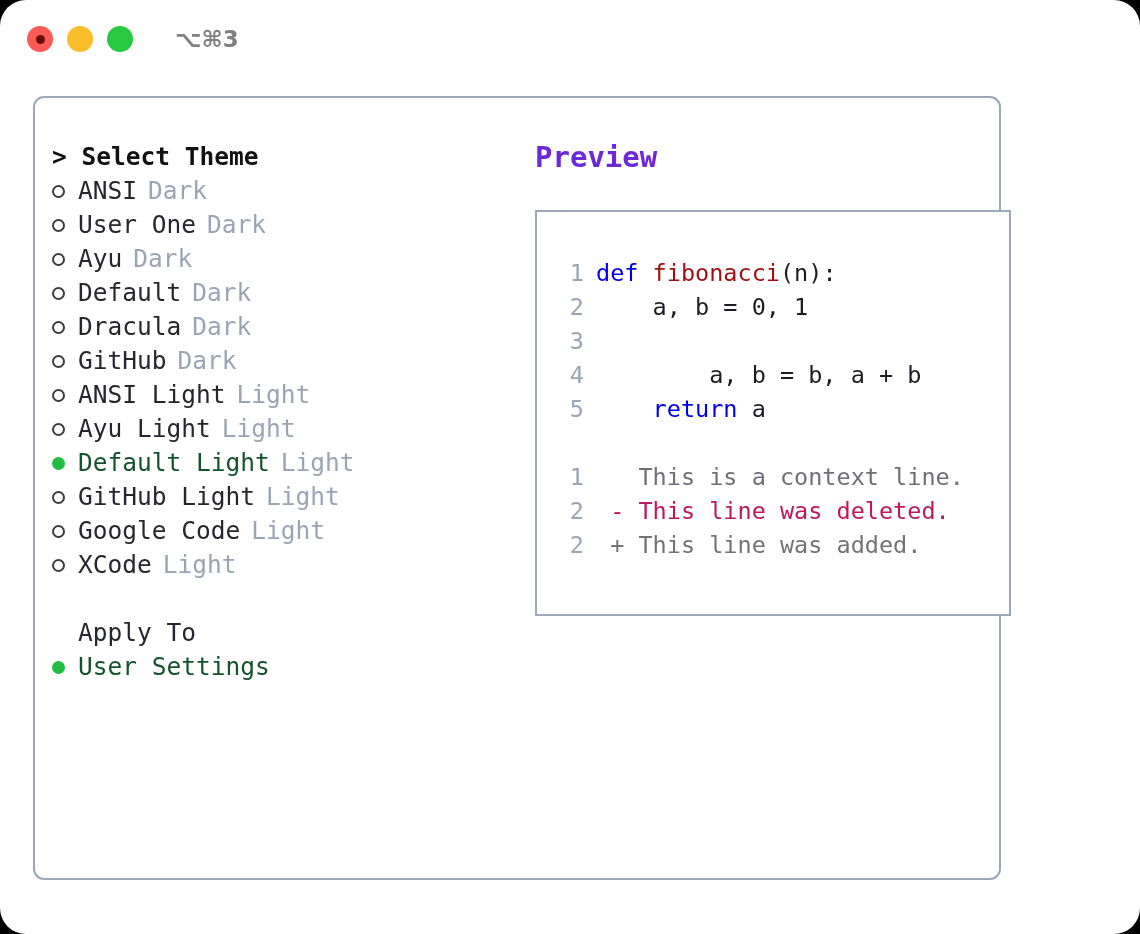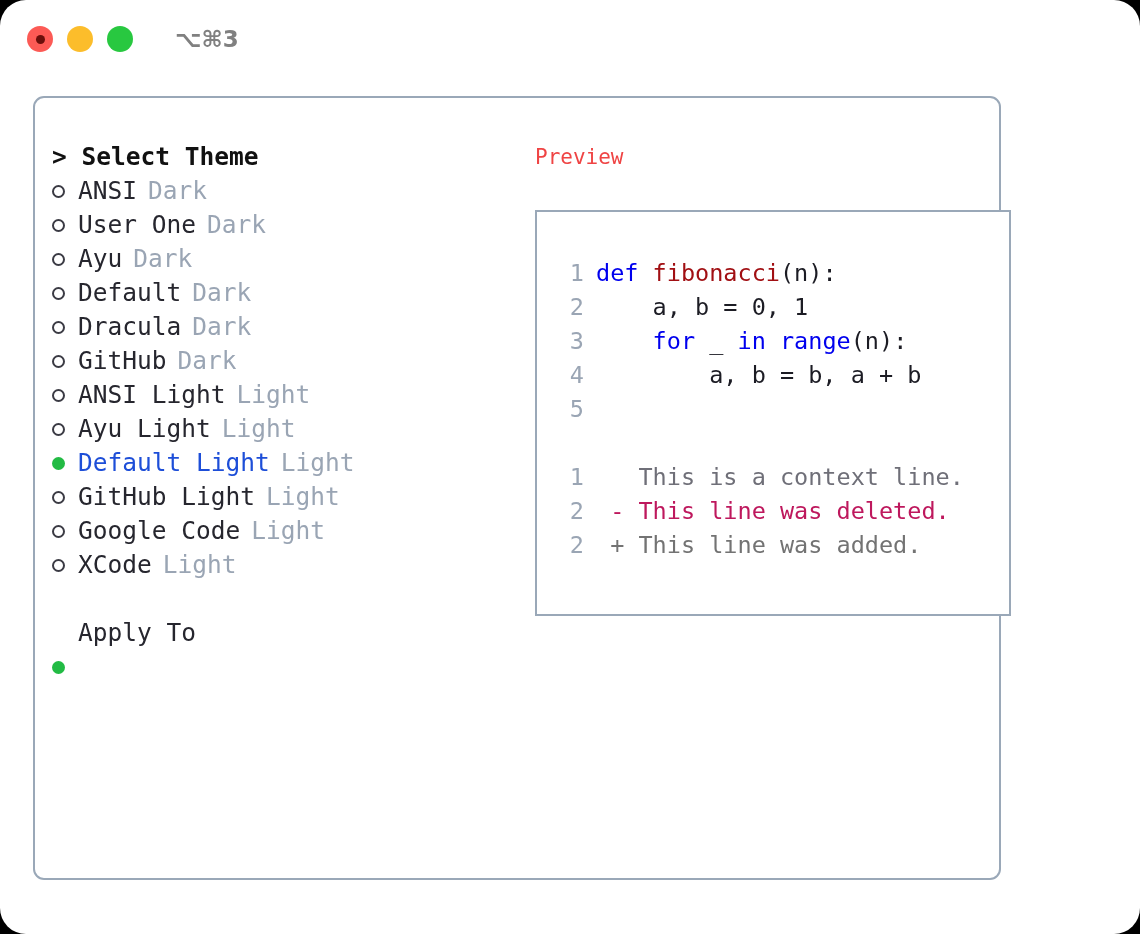--- a/index.html
+++ b/index.html
@@ -140,21 +140,21 @@
     background: #22bb44;
   }
   .bullet-glyph.none {
     background: transparent;
     border: none;
   }
   .opt-name {
     color: #26262e;
   }
   .opt-row.selected .opt-name {
-    color: #1d4ed8;
+    color: #14532d;
   }
   .opt-tag {
     color: #9aa5b4;
     margin-left: 11px;
   }
 
   .gap-block { height: 34px; }
 
   .hint {
     margin-top: 34px;
@@ -164,23 +164,23 @@
     width: 420px;
     white-space: pre-wrap;
   }
 
   
   .right-col {
     flex: 1;
     padding-left: 13px;
   }
   .preview-title {
-    font-size: 21px;
-    font-weight: normal;
-    color: #ef4444;
+    font-size: 29px;
+    font-weight: bold;
+    color: #6d28d9;
     line-height: 34px;
     white-space: pre;
   }
   .preview-box {
     margin-top: 36px;
     width: 476px;
     height: 406px;
     border: 2px solid #9aa8b8;
     box-sizing: border-box;
     background: #ffffff;
@@ -248,35 +248,35 @@
           </div>
 
         <div class="gap-block"></div>
 
         <div class="opt-row">
           <span class="bullet"><span class="bullet-glyph none"></span></span>
           <span class="opt-name">Apply To</span>
         </div>
 
         <div class="opt-list" id="apply-list">
-            <div class="opt-row selected"><span class="bullet"><span class="bullet-glyph filled"></span></span></div>
+            <div class="opt-row selected"><span class="bullet"><span class="bullet-glyph filled"></span></span><span class="opt-name">User Settings</span></div>
           </div>
 
       </div>
 
       <div class="right-col">
         <div class="preview-title">Preview</div>
 
         <div class="preview-box">
           <div id="code-sample">
               <div class="code-line"><span class="ln">1</span><span class="code-text"><span class="tok-kw">def </span><span class="tok-fn">fibonacci</span><span class="tok-pl">(n):</span></span></div>
               <div class="code-line"><span class="ln">2</span><span class="code-text"><span class="tok-pl">    a, b = 0, 1</span></span></div>
-              <div class="code-line"><span class="ln">3</span><span class="code-text"><span class="tok-pl">    </span><span class="tok-kw">for</span><span class="tok-pl"> _ </span><span class="tok-kw">in</span><span class="tok-pl"> </span><span class="tok-kw">range</span><span class="tok-pl">(n):</span></span></div>
+              <div class="code-line"><span class="ln">3</span></div>
               <div class="code-line"><span class="ln">4</span><span class="code-text"><span class="tok-pl">        a, b = b, a + b</span></span></div>
-              <div class="code-line"><span class="ln">5</span></div>
+              <div class="code-line"><span class="ln">5</span><span class="code-text"><span class="tok-pl">    </span><span class="tok-kw">return</span><span class="tok-pl"> a</span></span></div>
             </div>
           <div class="blank-line"></div>
           <div id="diff-sample">
               <div class="code-line"><span class="ln">1</span><span class="code-text diff-ctx">   This is a context line.</span></div>
               <div class="code-line"><span class="ln">2</span><span class="code-text diff-del"> - This line was deleted.</span></div>
               <div class="code-line"><span class="ln">2</span><span class="code-text diff-add"> + This line was added.</span></div>
             </div>
         </div>
       </div>
 

